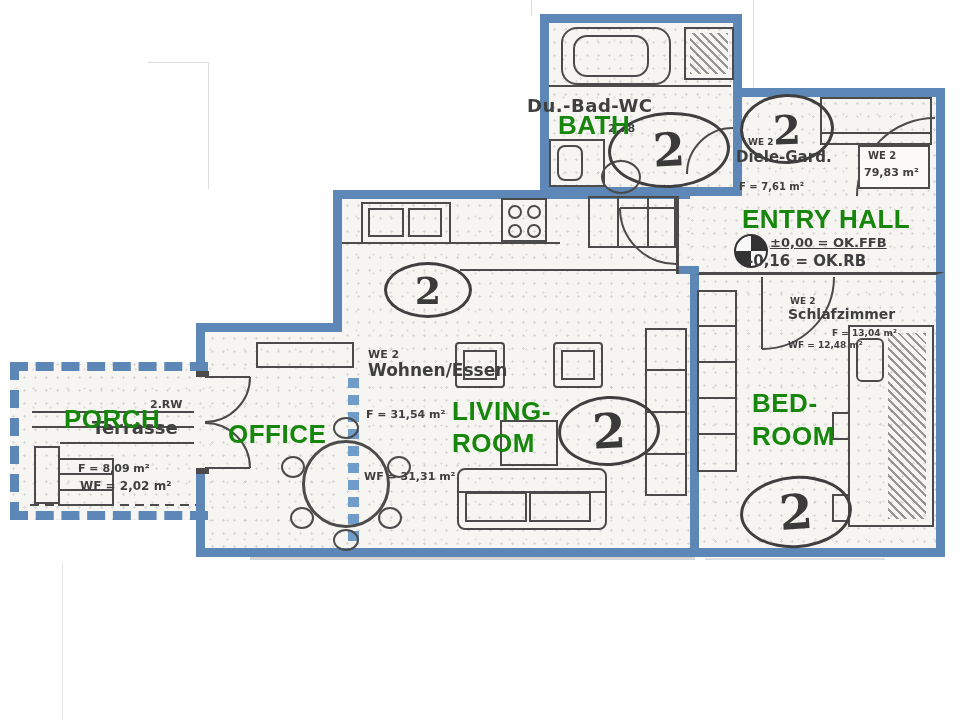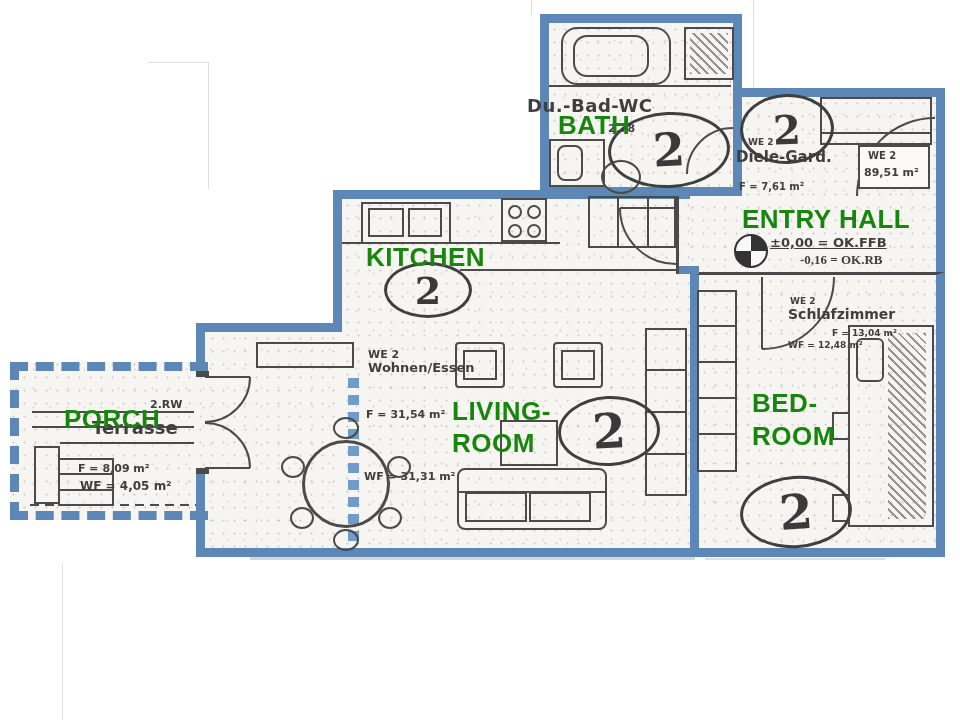--- a/index.html
+++ b/index.html
@@ -156,42 +156,42 @@
     <div class="num" style="left:558px;top:396px;width:102px;height:70px;font-size:48px;transform:rotate(-3deg);">2</div>
     <div class="num" style="left:740px;top:476px;width:112px;height:72px;font-size:48px;transform:rotate(-4deg);">2</div>
 
     <div class="txt" style="left:527px;top:95px;font-size:18px;letter-spacing:.5px;">Du.-Bad-WC</div>
     <div class="txt" style="left:608px;top:122px;font-size:11px;">2,78</div>
 
     <div class="txt" style="left:748px;top:137px;font-size:9px;">WE 2</div>
     <div class="txt" style="left:736px;top:148px;font-size:15px;">Diele-Gard.</div>
     <div class="txt" style="left:739px;top:181px;font-size:10px;">F = 7,61 m²</div>
     <div class="txt" style="left:770px;top:235px;font-size:13px;text-decoration:underline;">±0,00 = OK.FFB</div>
-    <div class="txt" style="left:800px;top:252px;font-size:13px;font-family:Liberation Serif, serif;">-0,16 = OK.RB</div>
+    <div class="txt" style="left:747px;top:252px;font-size:15px;">-0,16 = OK.RB</div>
     <div class="txt" style="left:868px;top:150px;font-size:10px;">WE 2</div>
-    <div class="txt" style="left:864px;top:166px;font-size:11px;">89,51 m²</div>
+    <div class="txt" style="left:864px;top:166px;font-size:11px;">79,83 m²</div>
 
     <div class="txt" style="left:368px;top:348px;font-size:11px;">WE 2</div>
-    <div class="txt" style="left:368px;top:360px;font-size:13px;">Wohnen/Essen</div>
+    <div class="txt" style="left:368px;top:360px;font-size:17px;">Wohnen/Essen</div>
     <div class="txt" style="left:366px;top:408px;font-size:11px;">F = 31,54 m²</div>
     <div class="txt" style="left:364px;top:424px;font-size:11px;margin-top:46px;">WF = 31,31 m²</div>
 
     <div class="txt" style="left:790px;top:296px;font-size:9px;">WE 2</div>
     <div class="txt" style="left:788px;top:306px;font-size:14px;text-align:center;">Schlafzimmer</div>
     <div class="txt" style="left:790px;top:328px;font-size:9px;padding-left:42px;">F = 13,04 m²</div>
     <div class="txt" style="left:788px;top:340px;font-size:9px;">WF = 12,48 m²</div>
 
     <div class="txt" style="left:150px;top:398px;font-size:11px;">2.RW</div>
     <div class="txt" style="left:92px;top:417px;font-size:18px;">Terrasse</div>
     <div class="txt" style="left:78px;top:462px;font-size:11px;">F = 8,09 m²</div>
-    <div class="txt" style="left:80px;top:479px;font-size:12px;">WF = 4,05 m²</div>
+    <div class="txt" style="left:80px;top:479px;font-size:12px;">WF = 2,02 m²</div>
   </div>
 
   <div class="green" style="left:558px;top:110px;">BATH</div>
   <div class="green" style="left:742px;top:204px;">ENTRY HALL</div>
-  <div class="green" style="left:366px;top:242px;">KITCHEN</div>
   <div class="green" style="left:452px;top:396px;text-align:right;">LIVING-</div>
   <div class="green" style="left:452px;top:428px;">ROOM</div>
+  <div class="green" style="left:228px;top:419px;">OFFICE</div>
   <div class="green" style="left:752px;top:388px;">BED-</div>
   <div class="green" style="left:752px;top:421px;">ROOM</div>
   <div class="green" style="left:28px;top:404px;margin-left:36px;">PORCH</div>
 
 </div>
 
 </body></html>

